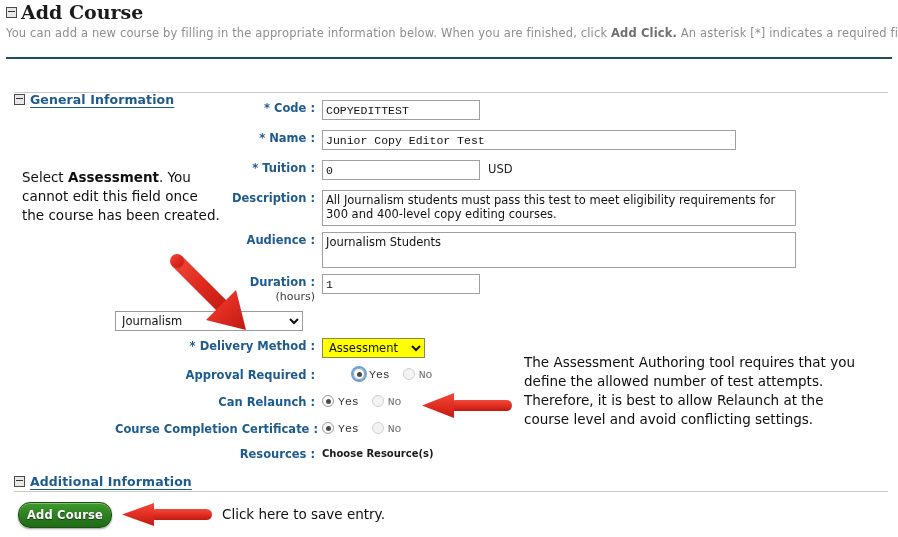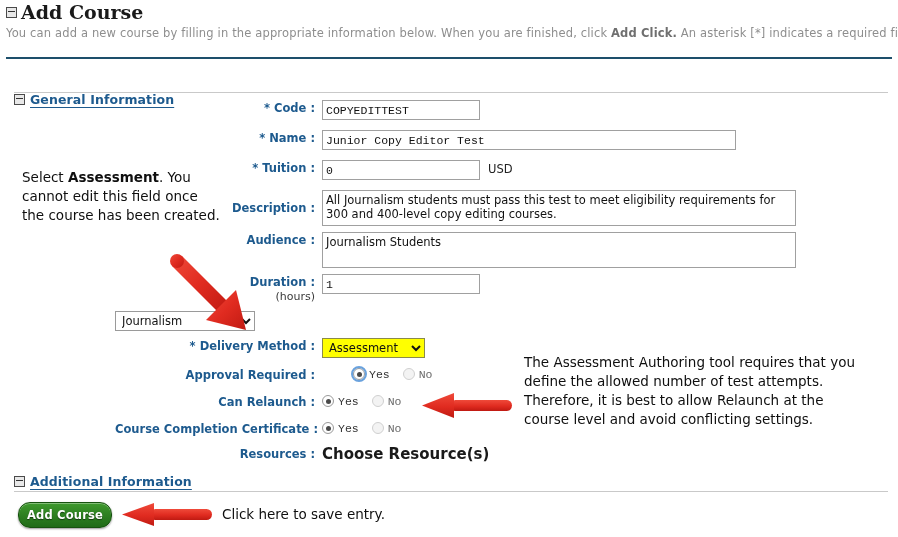--- a/index.html
+++ b/index.html
@@ -189,21 +189,21 @@
   }
   .radio.disabled { border-color: #d0d0d0; background: #f3f3f3; }
   .radio.focus {
     outline: 2px solid #6aa2dd;
     outline-offset: 0px;
   }
   .radio-text { font-size: 11.5px; color: #333; }
   .radio-text.dim { color: #6a6a6a; }
 
   .static-value {
-    font-size: 15px;
+    font-size: 10px;
     font-weight: bold;
     color: #1a1a1a;
     line-height: 16px;
   }
 
   
   .annot {
     position: absolute;
     font-family: "DejaVu Sans", "Liberation Sans", sans-serif;
     font-size: 13.5px;
@@ -277,21 +277,21 @@
 
 <div class="form-row" style="left:115px; top:160px;">
   <div class="field-label">
     <span class="ast">*</span>
     <span>Tuition :</span>
   </div>
   <input class="txt" style="width: 150px;" value="0">
   <span class="unit-label">USD</span>
 </div>
 
-<div class="form-row" style="left:115px; top:190px;align-items:center;">
+<div class="form-row" style="left:115px; top:190px;">
   <div class="field-label">
     <span>Description :</span>
   </div>
   <textarea class="ta" style="width: 466px; height: 30px;">All Journalism students must pass this test to meet eligibility requirements for 300 and 400-level copy editing courses.</textarea>
 </div>
 
 <div class="form-row" style="left:115px; top:232px;">
   <div class="field-label">
     <span>Audience :</span>
   </div>
@@ -300,21 +300,21 @@
 
 <div class="form-row" style="left:115px; top:274px;">
   <div class="field-label">
     <span>Duration :</span>
     <span class="field-sub">(hours)</span>
   </div>
   <input class="txt" style="width: 150px;" value="1">
 </div>
 
 <div class="form-row" style="left:115px; top:311px;">
-  <select class="sel" style="width:140px;">
+  <select class="sel" style="width:188px;">
     <option>Journalism</option>
   </select>
 </div>
 
 <div class="form-row" style="left:115px; top:338px;">
   <div class="field-label">
     <span class="ast">*</span>
     <span>Delivery Method :</span>
   </div>
   <select class="sel highlight" style="width:103px;">

